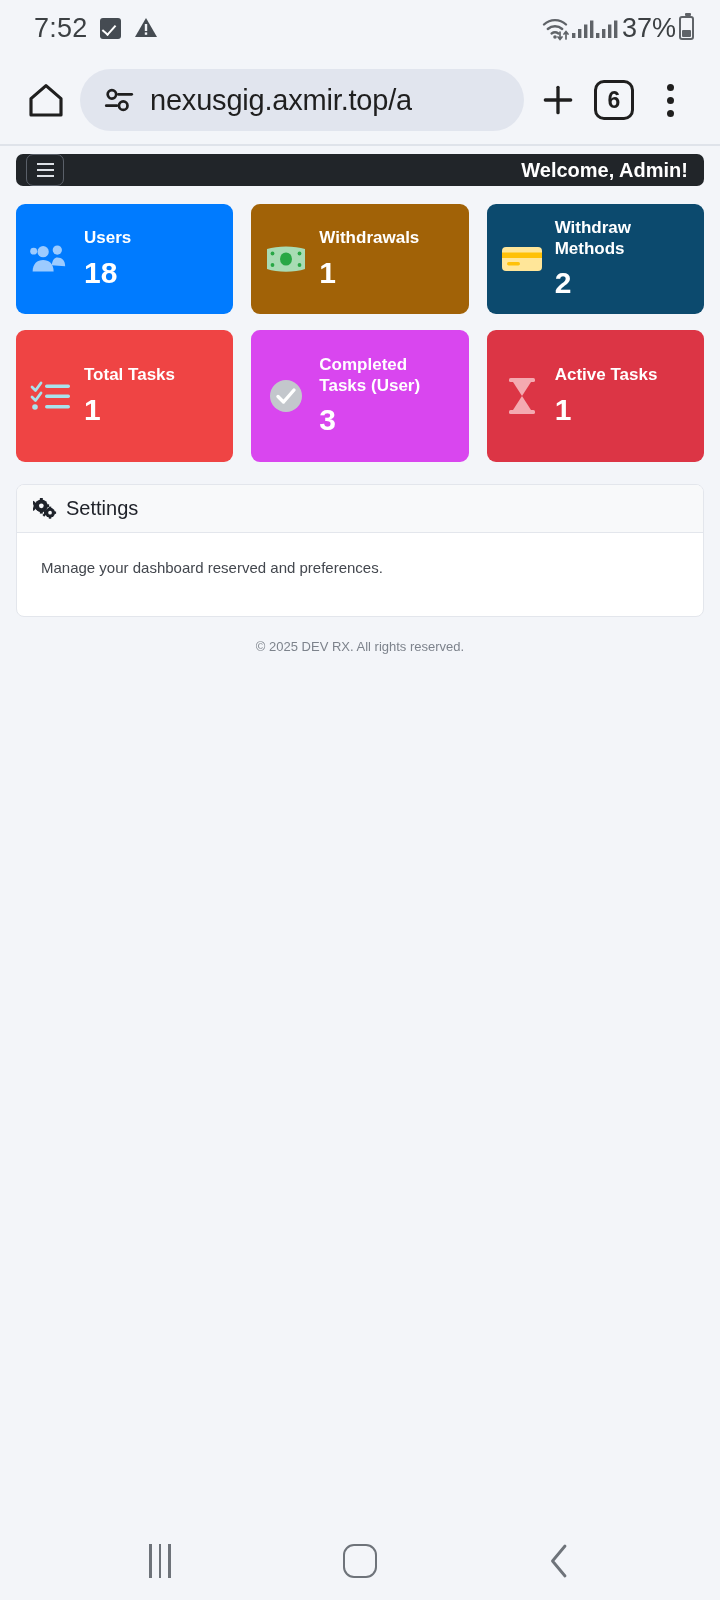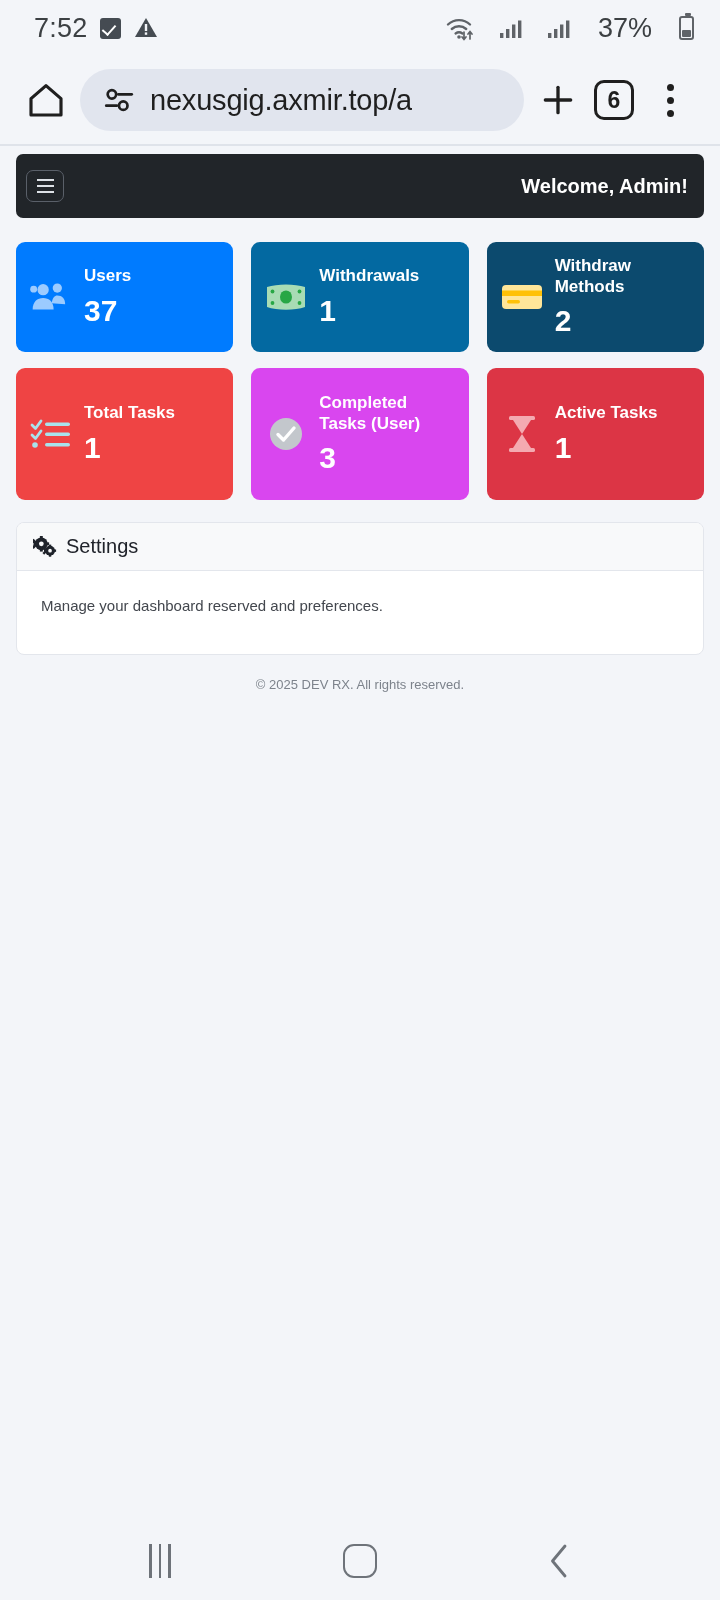--- a/index.html
+++ b/index.html
@@ -25,21 +25,21 @@
   .status-time { font-size: 27px; color: #3c4043; letter-spacing: .2px; }
   .icon-task {
     width: 21px; height: 21px; background: #454b52;
     border-radius: 3px; position: relative;
   }
   .icon-task::after {
     content: ""; position: absolute; left: 5px; top: 4px;
     width: 6px; height: 11px; border: solid #fff;
     border-width: 0 2.4px 2.4px 0; transform: rotate(42deg);
   }
-  .status-right { display: flex; align-items: center; gap: 24px; }
+  .status-right { display: flex; align-items: center; gap: 0; }
   .status-pct { font-size: 27px; color: #3c4043; margin-left: 3px; }
   .battery {
     width: 15px; height: 24px; border: 2px solid #5f6368;
     border-radius: 3px; position: relative; margin-left: 3px;
   }
   .battery::before {
     content: ""; position: absolute; top: -5px; left: 3.5px;
     width: 6px; height: 3px; background: #5f6368; border-radius: 1px;
   }
   .battery::after {
@@ -93,22 +93,22 @@
   
   .page {
     background: #f3f5f9;
     height: 1378px;
     position: relative;
     overflow: hidden;
   }
   .page-divider { height: 2px; background: #dfe3ea; }
 
   .navbar {
-    margin: 8px 16px 8px 16px;
-    height: 64px;
+    margin: 8px 16px 2px 16px;
+    height: 32px;
     background: #212529;
     border-radius: 7px;
     display: flex;
     align-items: center;
     justify-content: space-between;
     padding: 0 16px 0 10px;
   }
   .nav-toggle {
     width: 38px; height: 32px;
     border: 1.5px solid #5a6069;
@@ -275,25 +275,25 @@
         <svg width="42" height="34" viewBox="0 0 40 32">
           <circle cx="12.5" cy="9" r="5.4" fill="#9ccbff"></circle>
           <path d="M2.5 28 C2.5 20.5 7 17 12.5 17 C18 17 22.5 20.5 22.5 28 Z" fill="#9ccbff"></path>
           <circle cx="26" cy="7.5" r="4.4" fill="#9ccbff"></circle>
           <path d="M20.5 22 C21.5 16.5 23.5 14.5 26 14.5 C30.5 14.5 33.5 17.5 33.5 23 Z" fill="#9ccbff"></path>
           <circle cx="3.5" cy="8.5" r="3.3" fill="#9ccbff"></circle>
         </svg>
       </span>
       <span class="card-body">
         <span class="card-title">Users</span>
-        <span class="card-value">37</span>
-      </span>
-    </div>
-
-    <div class="card" style="background:#0369a1">
+        <span class="card-value">18</span>
+      </span>
+    </div>
+
+    <div class="card" style="background:#a16207">
       <span class="card-icon">
         <svg width="42" height="30" viewBox="0 0 42 30">
           <path d="M2 5 C12 1.5 30 1.5 40 5 L40 25 C30 28.5 12 28.5 2 25 Z" fill="#a8dcb4"></path>
           <ellipse cx="21" cy="15" rx="6" ry="6.6" fill="#28a745"></ellipse>
           <circle cx="7.5" cy="9.5" r="1.9" fill="#28a745"></circle>
           <circle cx="34.5" cy="9.5" r="1.9" fill="#28a745"></circle>
           <circle cx="7.5" cy="21" r="1.9" fill="#28a745"></circle>
           <circle cx="34.5" cy="21" r="1.9" fill="#28a745"></circle>
         </svg>
       </span>

